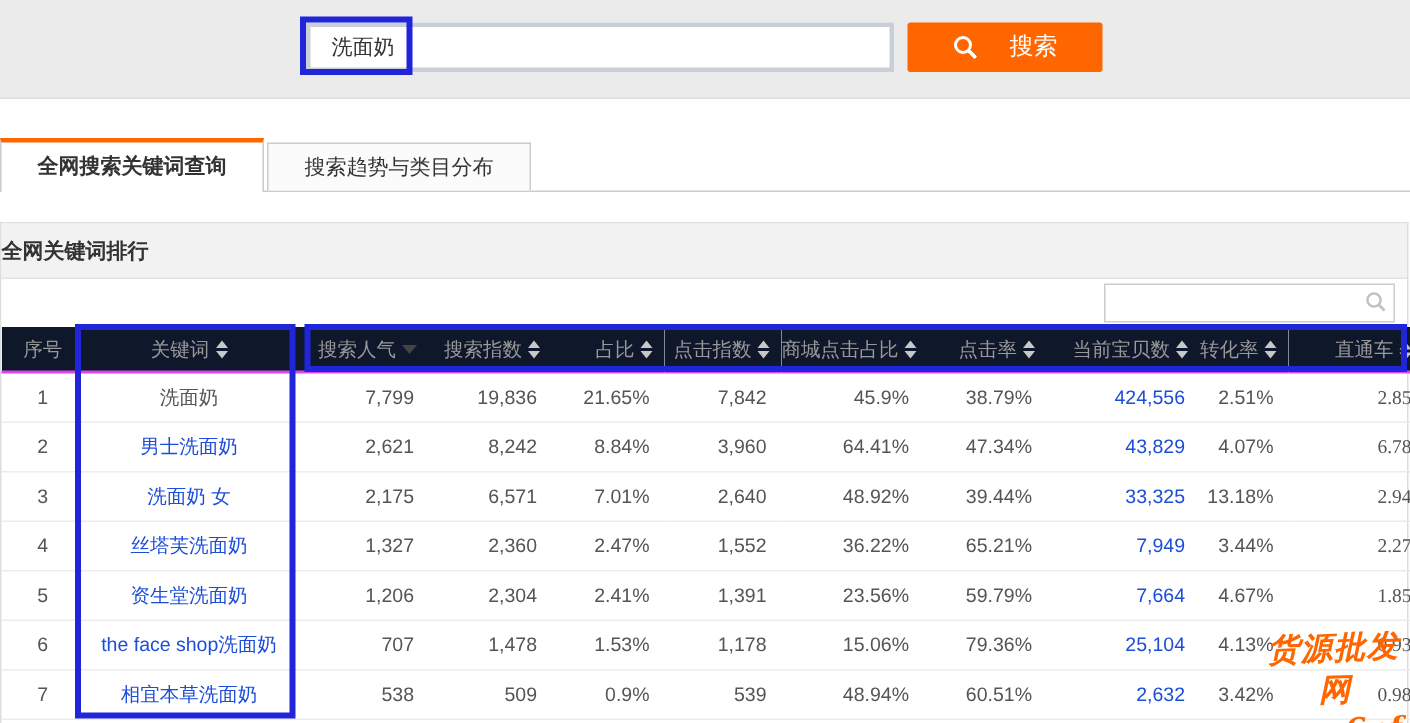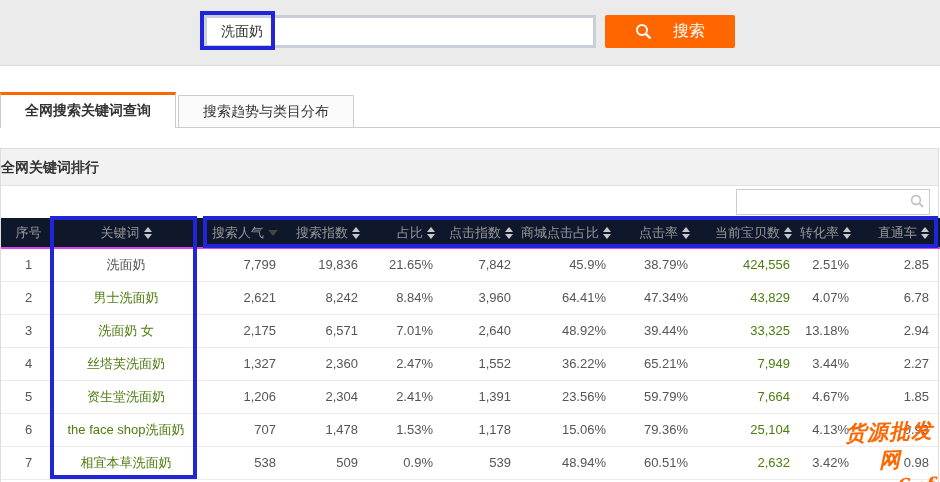--- a/index.html
+++ b/index.html
@@ -41,22 +41,22 @@
   
   table { width:100%; border-collapse:collapse; table-layout:fixed; font-size:13px; }
   thead th { background:#0f172a; height:30px; font-weight:normal; color:#999;
              border-bottom:2px solid #d946ef; white-space:nowrap; overflow:hidden;
              cursor:pointer; }
   tbody td { height:33px; border-bottom:1px solid #ececec; color:#555;
              white-space:nowrap; overflow:hidden; }
   .al-c { text-align:center; }
   .al-r { text-align:right; padding-right:10px; }
   th.al-r { padding-right:8px; }
-  td.last, th.last { padding-right:12px; }
-  a.lnk { color:#4d7c0f; text-decoration:none; cursor:pointer; }
+  td.last, th.last { padding-right:0;font-family:Liberation Serif, serif; }
+  a.lnk { color:#1d4ed8; text-decoration:none; cursor:pointer; }
 
   
   .sorts { display:inline-block; vertical-align:middle; margin-left:4px; }
   .tri { width:0; height:0; border-left:4px solid transparent;
          border-right:4px solid transparent; }
   .tri-up { border-bottom:5px solid #c8c8c8; margin-bottom:2px; }
   .tri-dn { border-top:5px solid #c8c8c8; }
   .tri-dn.active { border-top:6px solid #444; border-left:5px solid transparent;
                    border-right:5px solid transparent; }
 

